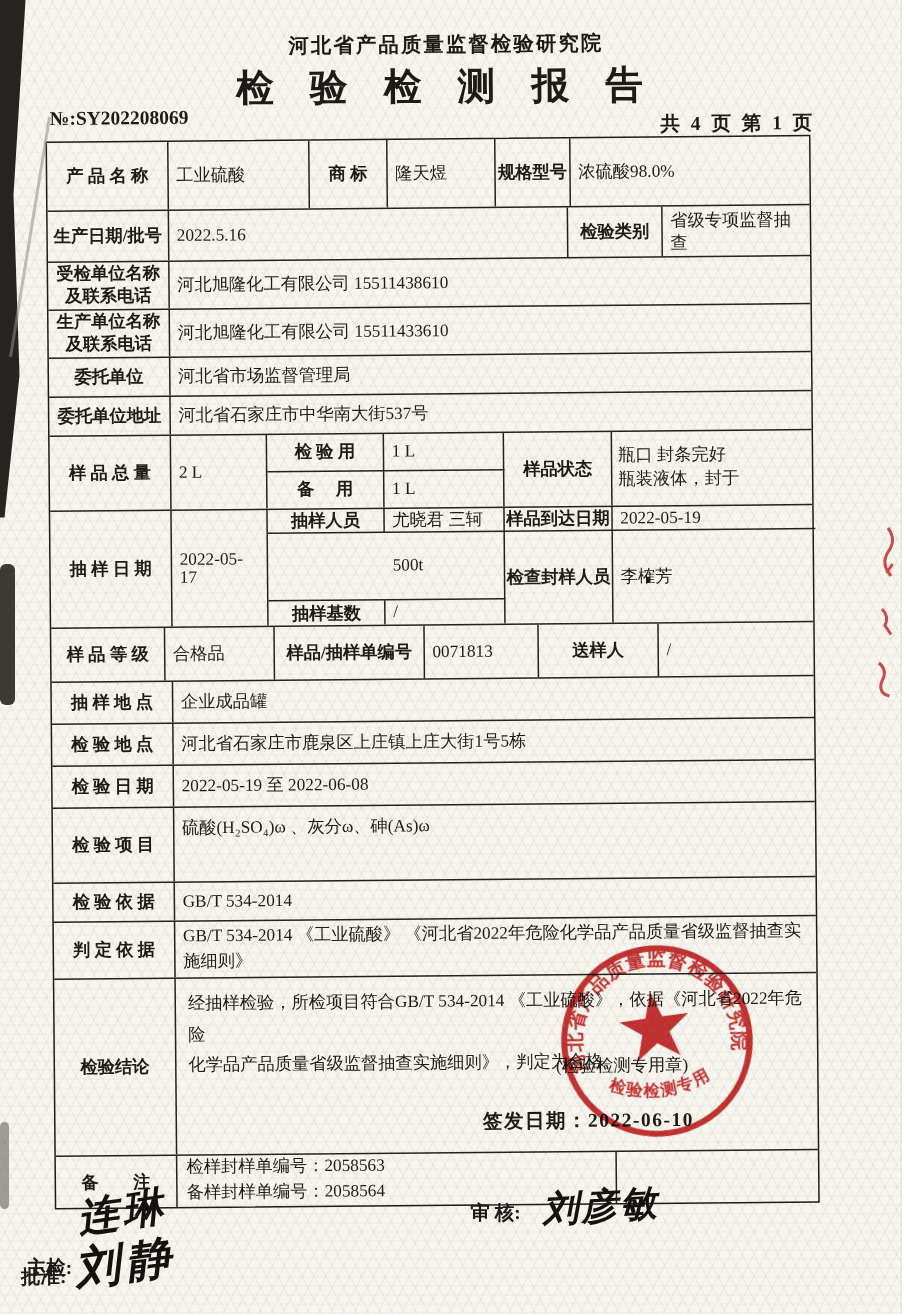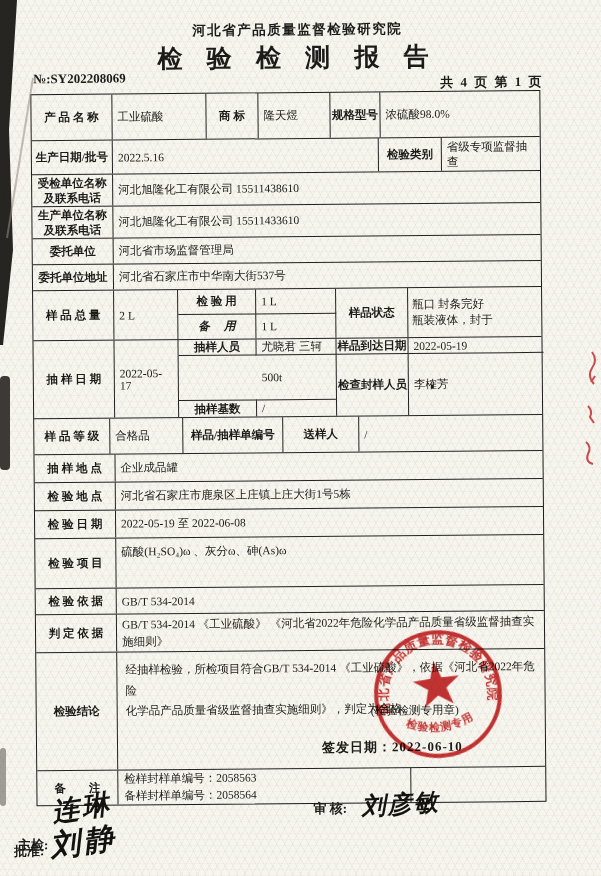--- a/index.html
+++ b/index.html
@@ -116,21 +116,21 @@
       <div class="row rsample">
         <div class="lab span2">样 品 总 量</div>
         <div class="val span2">2 L</div>
         <div class="lab bb">检 验 用</div>
         <div class="val bb">1 L</div>
         <div class="lab span2">样品状态</div>
         <div class="two-line span2 lc">
           <span>瓶口 封条完好</span>
           <span>瓶装液体，封于</span>
         </div>
-        <div class="lab" style="grid-column:3;grid-row:2;font-style:italic;">备　 用</div>
+        <div class="lab" style="grid-column:3;grid-row:2;">备　 用</div>
         <div class="val" style="grid-column:4;grid-row:2;">1 L</div>
       </div>
 
       <div class="row rsampling">
         <div class="lab span3">抽 样 日 期</div>
         <div class="val span3 small">2022-05-17</div>
         <div class="lab bb">抽样人员</div>
         <div class="val bb small">尤晓君 三轲</div>
         <div class="lab bb small">样品到达日期</div>
         <div class="val bb lc small">2022-05-19</div>
@@ -139,20 +139,21 @@
         <div class="lab small" style="grid-column:5;grid-row:2 / span 2;">检查封样人员</div>
         <div class="val lc" style="grid-column:6;grid-row:2 / span 2;">李榷芳</div>
         <div class="lab" style="grid-column:3;grid-row:3;">抽样基数</div>
         <div class="val" style="grid-column:4;grid-row:3;">/</div>
       </div>
 
       <div class="row rgrade">
         <div class="lab">样 品 等 级</div>
         <div class="val">合格品</div>
         <div class="lab small">样品/抽样单编号</div>
+        <div class="val">0071813</div>
         <div class="lab">送样人</div>
         <div class="val lc">/</div>
       </div>
 
       <div class="row rlv h28">
         <div class="lab">抽 样 地 点</div>
         <div class="val lc">企业成品罐</div>
       </div>
 
       <div class="row rlv h28">

